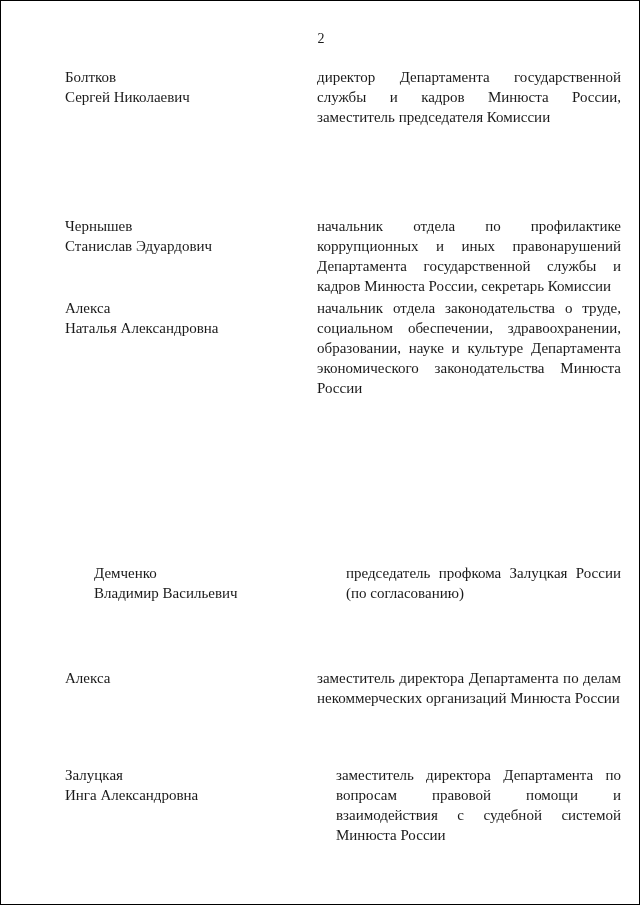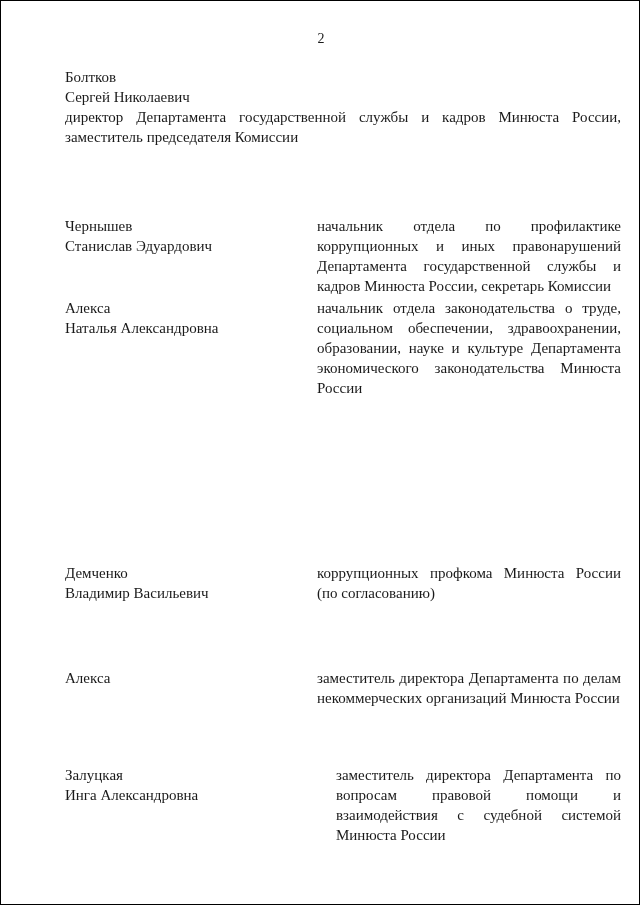--- a/index.html
+++ b/index.html
@@ -45,25 +45,25 @@
   }
   .col-pos {
     flex: 1;
     font-size: 15px;
     line-height: 20px;
     text-align: justify;
   }
   .surname { display: block; }
   .given { display: block; }
   
-  .row-0 { top: 66px; flex-direction: column; }
+  .row-0 { top: 66px; }
   .row-1 { top: 187px; margin-top: 28px; }
   .row-2 { top: 297px; }
   .row-3 { top: 454px; }
-  .row-4 { top: 562px; }
+  .row-4 { top: 562px; margin-left: 29px; }
   .row-5 { top: 667px; }
   .row-6 { top: 764px; gap: 19px; }
 </style>
 </head>
 <body>
 
 <div class="page">
 
   <div class="page-number">2</div>
 
@@ -90,21 +90,21 @@
     </div>
     <div class="col-pos">начальник отдела законодательства о труде, социальном обеспечении, здравоохранении, образовании, науке и культуре Департамента экономического законодательства Минюста России</div>
   </div>
 
 
   <div class="row row-4">
     <div class="col-name">
       <span class="surname">Демченко</span>
       <span class="given">Владимир Васильевич</span>
     </div>
-    <div class="col-pos">коррупционных профкома Минюста России (по согласованию)</div>
+    <div class="col-pos">председатель профкома Залуцкая России (по согласованию)</div>
   </div>
 
   <div class="row row-5">
     <div class="col-name">
       <span class="surname">Алекса</span>
     </div>
     <div class="col-pos">заместитель директора Департамента по делам некоммерческих организаций Минюста России</div>
   </div>
 
   <div class="row row-6">

